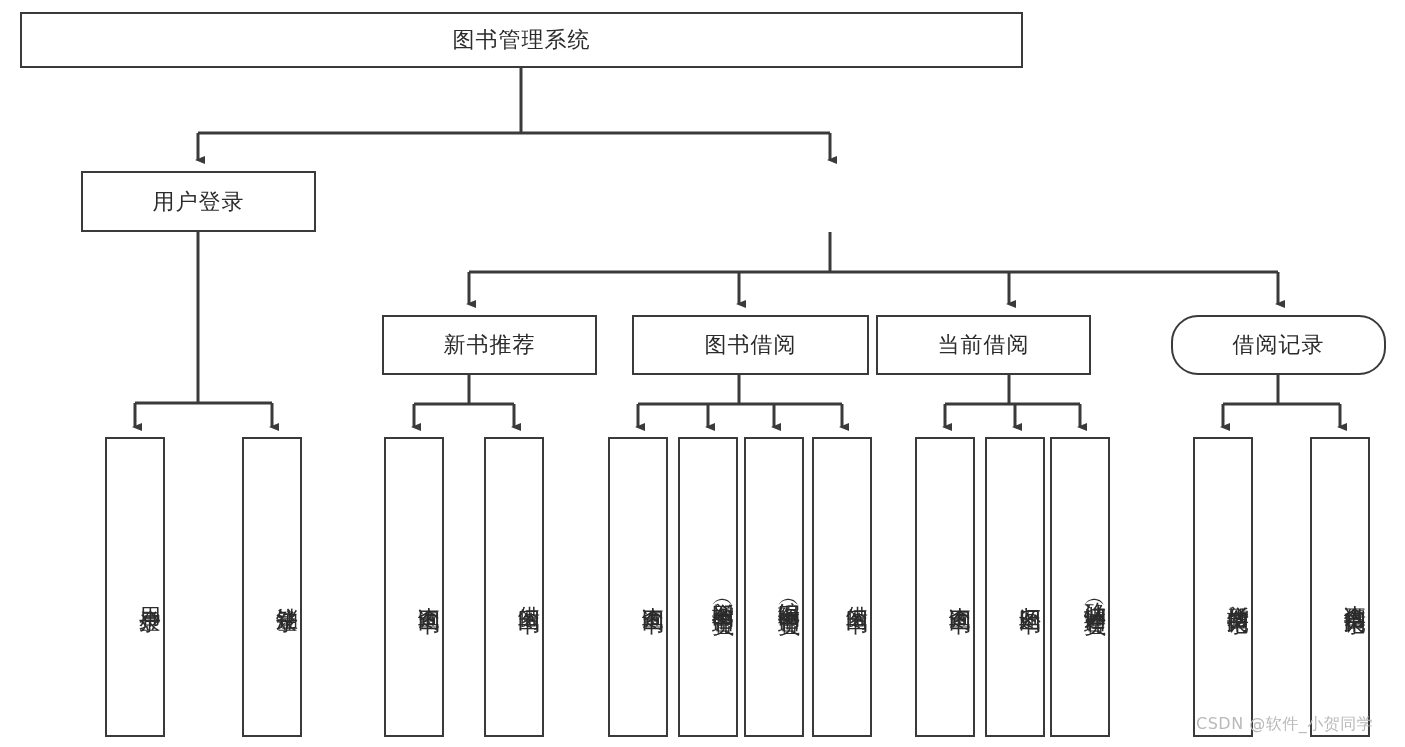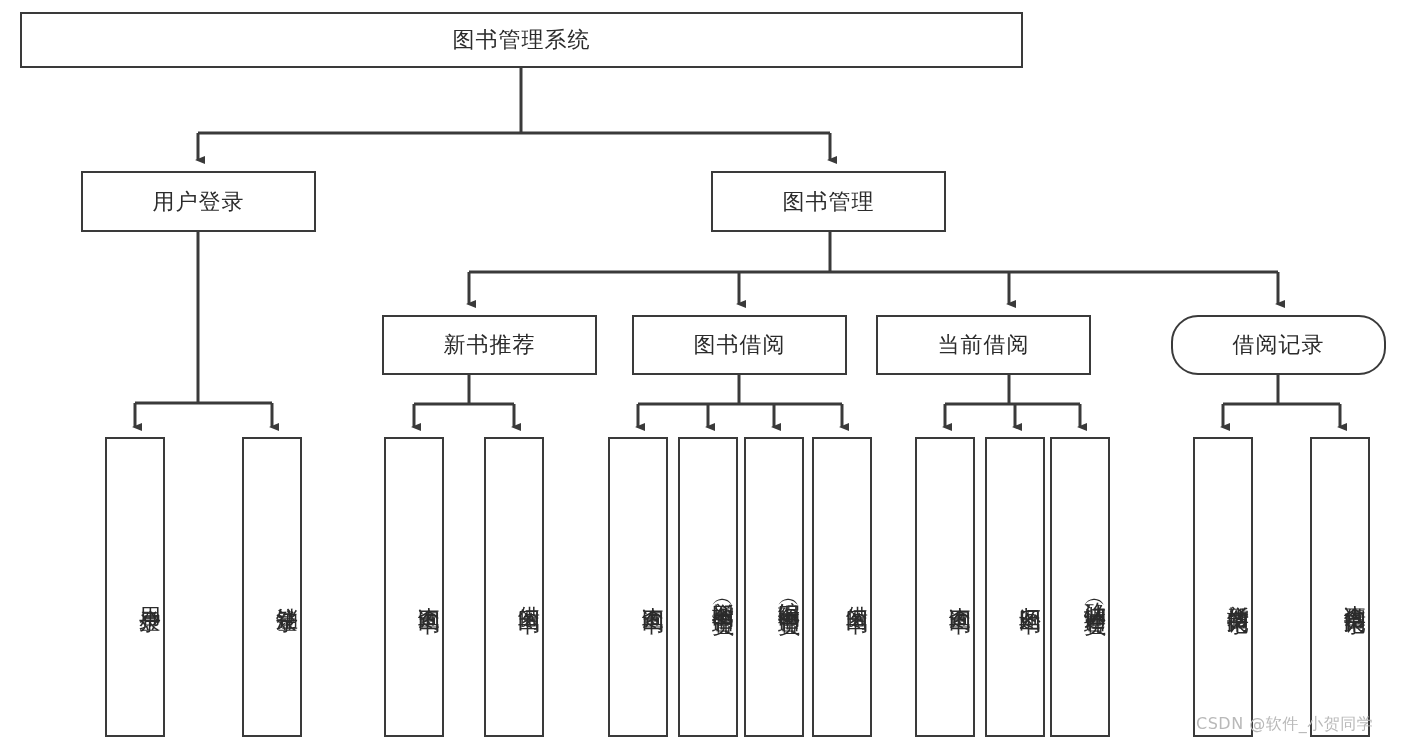--- a/index.html
+++ b/index.html
@@ -116,24 +116,23 @@
       <path d="M1278,375 L1278,404"></path>
       <path d="M1223,404 L1340,404"></path>
       <path d="M1223,404 L1223,427" marker-end="url(#arrow)"></path>
       <path d="M1340,404 L1340,427" marker-end="url(#arrow)"></path>
     </g>
   </svg>
 
   <div class="node node-h" style="left:20px;top:12px;width:1003px;height:56px;">图书管理系统</div>
 
   <div class="node node-h" style="left:81px;top:171px;width:235px;height:61px;">用户登录</div>
-  <div class="node node-h" style="left:711px;top:171px;width:235px;height:61px;">图书管理</div>
 
   <div class="node node-h" style="left:382px;top:315px;width:215px;height:60px;">新书推荐</div>
-  <div class="node node-h" style="left:632px;top:315px;width:215px;height:60px;">图书借阅</div>
+  <div class="node node-h" style="left:632px;top:315px;width:237px;height:60px;">图书借阅</div>
   <div class="node node-h" style="left:876px;top:315px;width:215px;height:60px;">当前借阅</div>
   <div class="node node-h" style="left:1171px;top:315px;width:215px;height:60px;border-radius:27px;">借阅记录</div>
 
   <div class="node node-v" style="left:105px;top:437px;width:60px;height:300px;">用户登录</div>
   <div class="node node-v" style="left:242px;top:437px;width:60px;height:300px;">注销登录</div>
 
   <div class="node node-v" style="left:384px;top:437px;width:60px;height:300px;">查询图书</div>
   <div class="node node-v" style="left:484px;top:437px;width:60px;height:300px;">借阅图书</div>
 
   <div class="node node-v" style="left:608px;top:437px;width:60px;height:300px;">查询图书</div>

